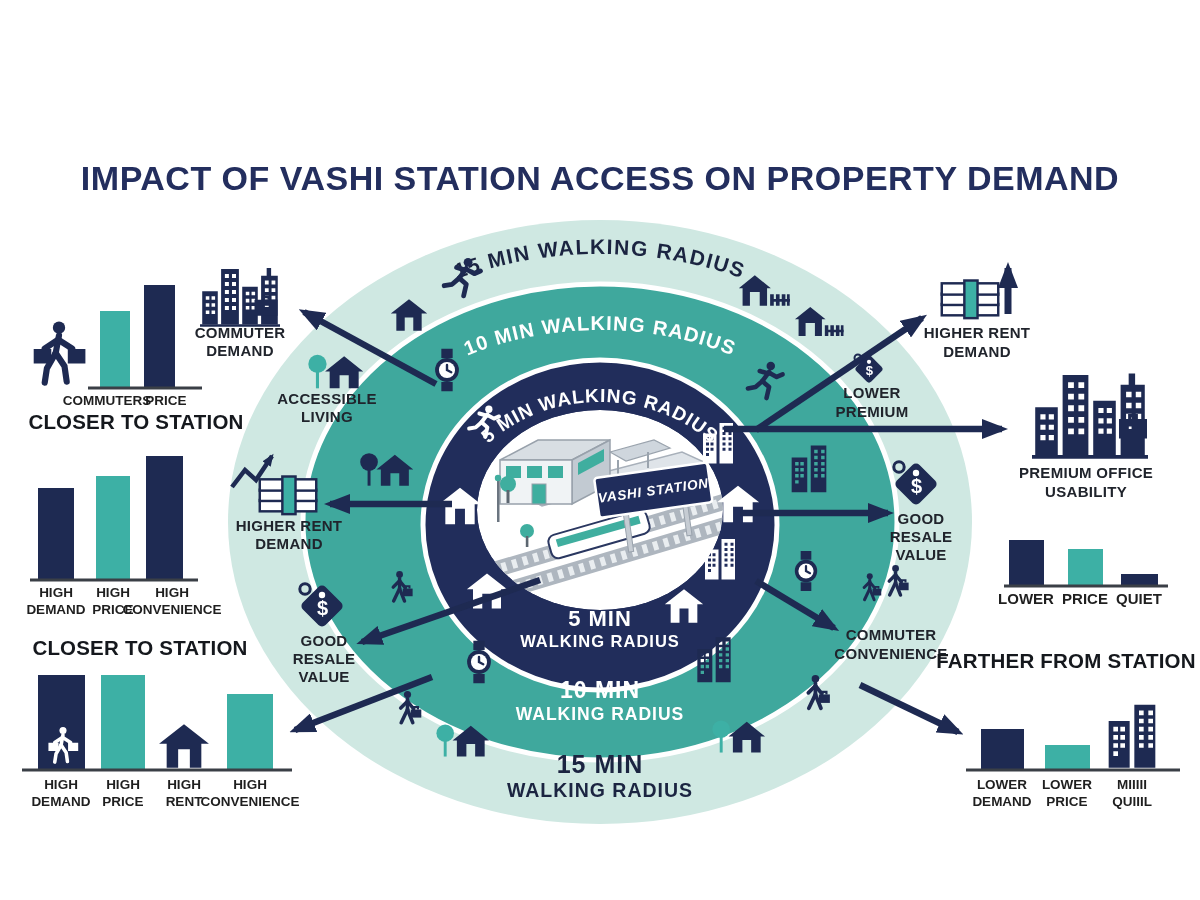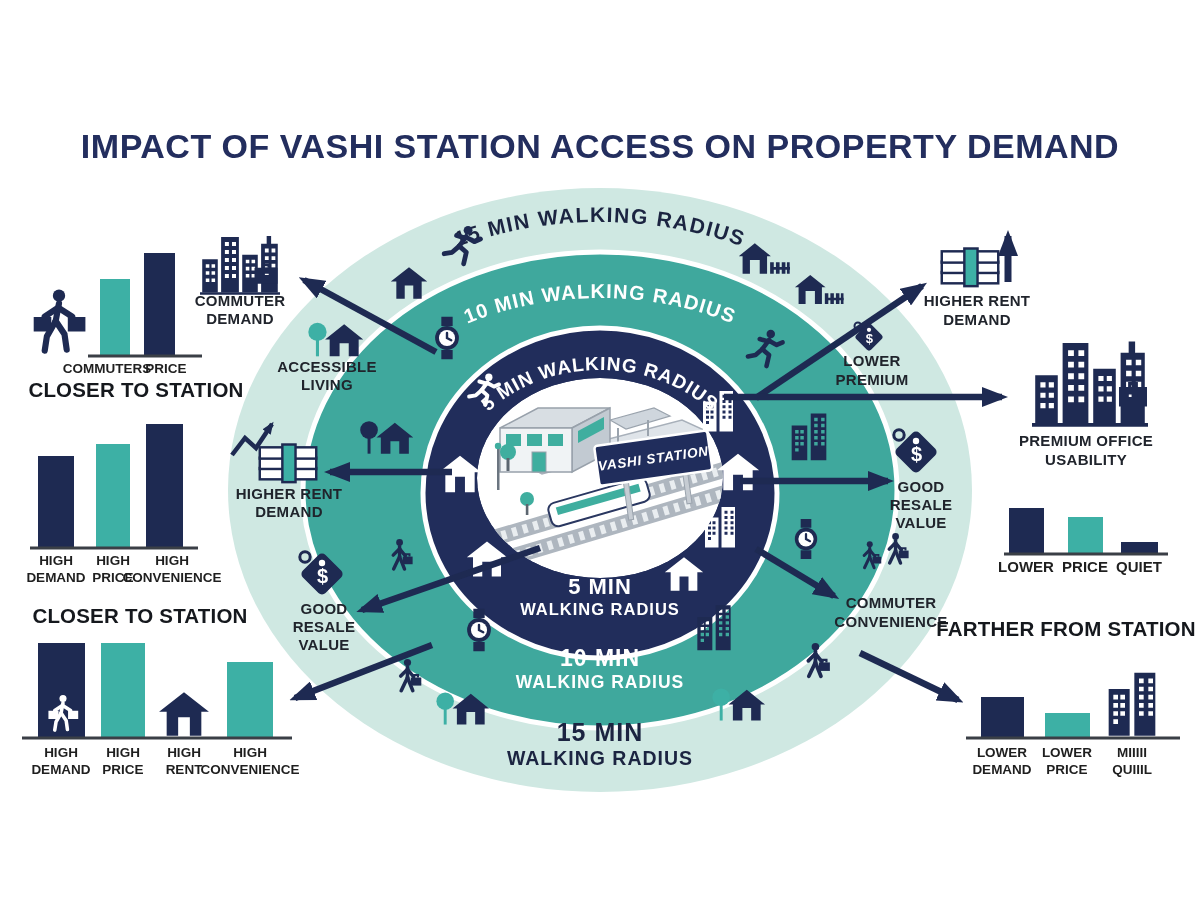--- a/index.html
+++ b/index.html
@@ -1,16 +1,16 @@
 <!DOCTYPE html>
 <html><head>
 <meta charset="utf-8">
 <style>
   html,body{margin:0;padding:0;background:#ffffff;}
-  .canvas{position:relative;width:1200px;height:864px;background:#ffffff;font-family:"Liberation Sans",sans-serif;overflow:hidden;}
+  .canvas{position:relative;width:1200px;height:864px;background:#ffffff;font-family:"Liberation Sans",sans-serif;overflow:hidden;margin-top:32px;}
   svg{position:absolute;left:0;top:0;}
   text{font-family:"Liberation Sans",sans-serif;}
   .t-title{font-size:34px;font-weight:800;fill:#232e5e;letter-spacing:.5px;text-anchor:middle;}
   .t-arc-dark{font-size:21px;font-weight:700;fill:#1b2441;letter-spacing:1.5px;}
   .t-arc-light{font-size:20px;font-weight:700;fill:#ffffff;letter-spacing:1.2px;}
   .t-arc-5{font-size:19px;font-weight:700;fill:#ffffff;letter-spacing:1px;}
   .t-ring5-big{font-size:22px;font-weight:700;fill:#ffffff;letter-spacing:1px;text-anchor:middle;}
   .t-ring5-sm{font-size:16.5px;font-weight:700;fill:#ffffff;letter-spacing:1px;text-anchor:middle;}
   .t-ring10-big{font-size:23px;font-weight:700;fill:#ffffff;letter-spacing:1px;text-anchor:middle;}
   .t-ring10-sm{font-size:17.5px;font-weight:700;fill:#ffffff;letter-spacing:1px;text-anchor:middle;}

